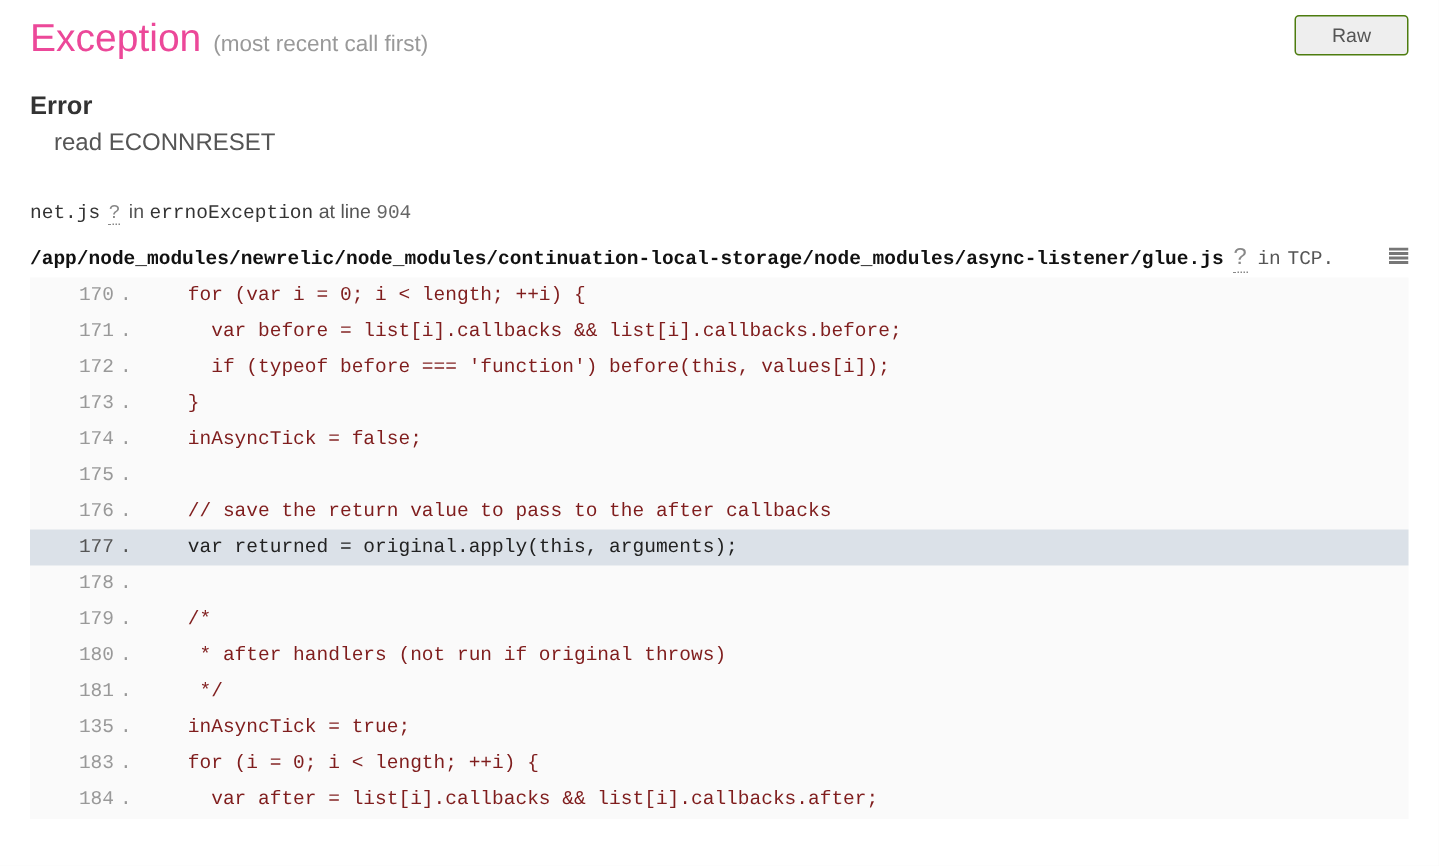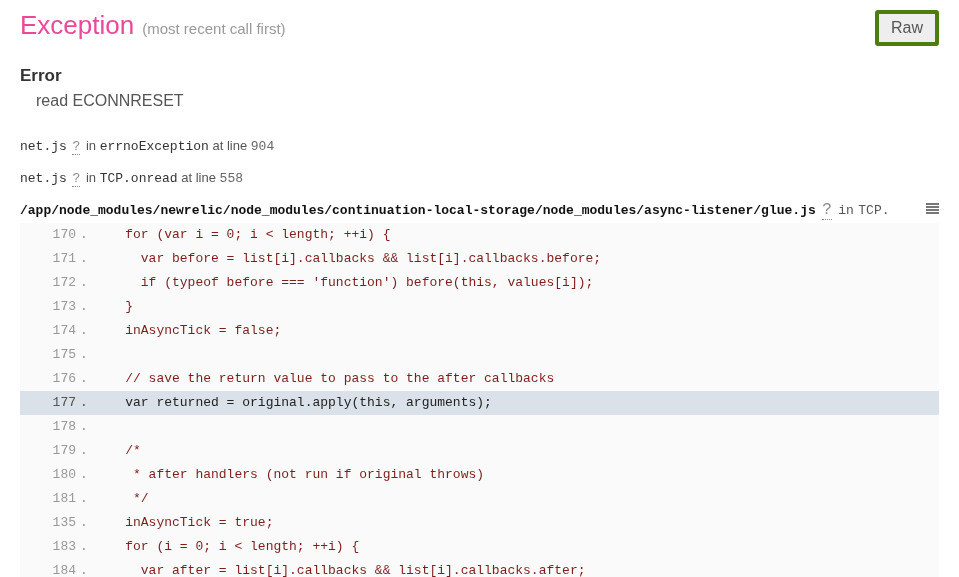--- a/index.html
+++ b/index.html
@@ -26,24 +26,24 @@
   font-weight: 400;
   color: #ec4899;
 }
 .subtitle {
   font-size: 15px;
   color: #999;
   font-weight: 400;
 }
 .raw-btn {
   background: #eee;
-  border: 4px solid #4d7c0f;
+  border: 1px solid #4d7c0f;
   border-radius: 3px;
-  padding: 5px 12px;
-  font-size: 16px;
+  padding: 5px 24px;
+  font-size: 13px;
   color: #555;
   cursor: pointer;
   font-weight: 500;
 }
 h2 {
   font-size: 17px;
   font-weight: 600;
   color: #333;
   margin-bottom: 6px;
 }
@@ -149,21 +149,20 @@
     <span class="subtitle">(most recent call first)</span>
   </div>
   <button class="raw-btn">Raw</button>
 </div>
 
 <h2>Error</h2>
 <div class="error-msg">read ECONNRESET</div>
 
 <div id="frames">
     <div class="frame-line"><span class="mono">net.js</span> <span class="qmark">?</span> <span class="join">in</span> <span class="mono">errnoException</span> <span class="join">at line</span> <span class="lineno">904</span></div>
-    <div class="frame-line"><span class="mono">net.js</span> <span class="qmark">?</span> <span class="join">in</span> <span class="mono">TCP.onread</span> <span class="join">at line</span> <span class="lineno">558</span></div>
     <div class="expanded-frame">
       <span><span class="path">/app/node_modules/newrelic/node_modules/continuation-local-storage/node_modules/async-listener/glue.js</span> <span class="qmark">?</span> <span class="ctx">in</span> <span class="ctx">TCP.<anonymous></anonymous></span></span>
       <span class="context-icon"><svg width="13" height="11" viewBox="0 0 13 11">
           <rect x="0" y="0" width="13" height="2" fill="currentColor"></rect>
           <rect x="0" y="3" width="13" height="2" fill="currentColor"></rect>
           <rect x="0" y="6" width="13" height="2" fill="currentColor"></rect>
           <rect x="0" y="9" width="13" height="2" fill="currentColor"></rect>
         </svg></span>
     </div>
     <div class="code-block">

